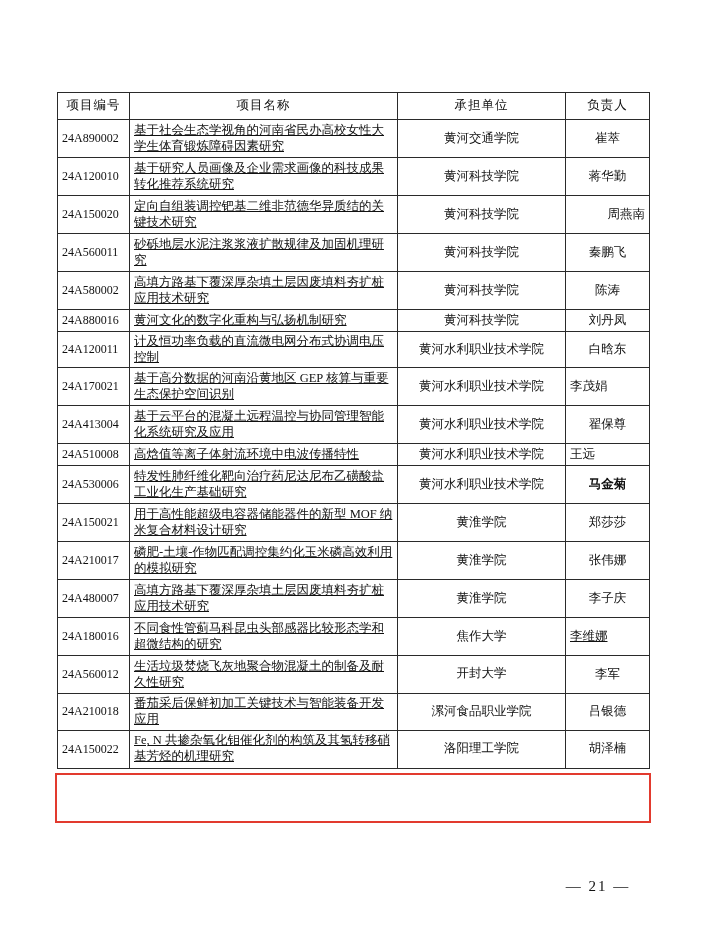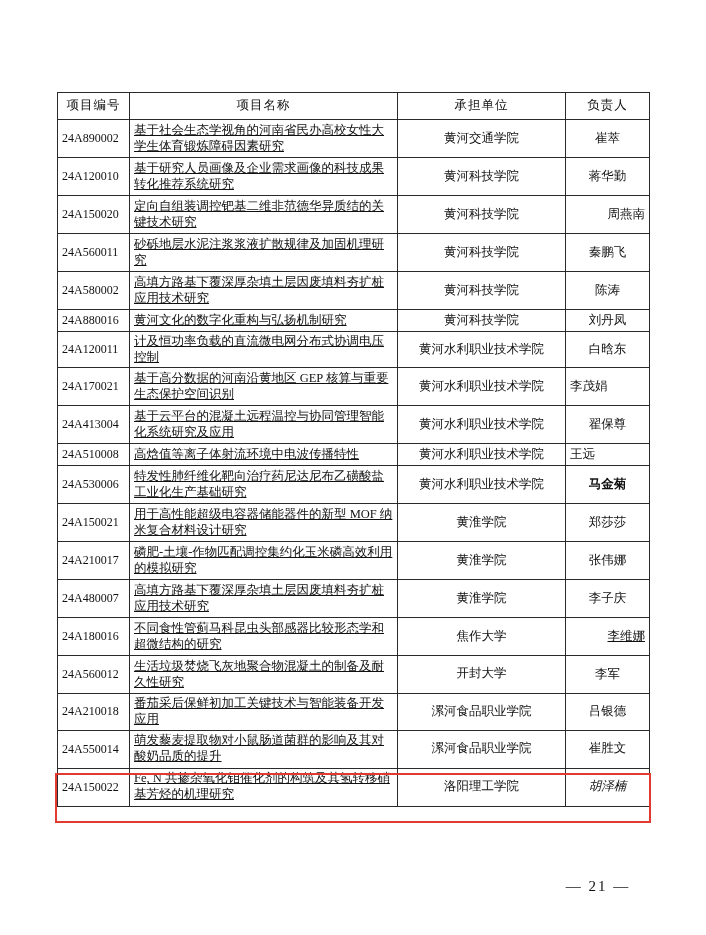--- a/index.html
+++ b/index.html
@@ -194,45 +194,39 @@
         <tr class="tall">
           <td class="code-cell">24A480007</td>
           <td class="name-cell">高填方路基下覆深厚杂填土层因废填料夯扩桩应用技术研究</td>
           <td style="text-align: center;">黄淮学院</td>
           <td style="text-align: center;">李子庆</td>
         </tr>
         <tr class="tall">
           <td class="code-cell">24A180016</td>
           <td class="name-cell">不同食性管蓟马科昆虫头部感器比较形态学和超微结构的研究</td>
           <td style="text-align: center;">焦作大学</td>
-          <td style="text-align: right; text-decoration: underline;">李维娜</td>
+          <td style="text-align: left; text-decoration: underline;">李维娜</td>
         </tr>
         <tr class="tall">
           <td class="code-cell">24A560012</td>
           <td class="name-cell">生活垃圾焚烧飞灰地聚合物混凝土的制备及耐久性研究</td>
           <td style="text-align: center; font-family: Liberation Mono, monospace;">开封大学</td>
           <td style="text-align: center;">李军</td>
         </tr>
         <tr>
           <td class="code-cell">24A210018</td>
           <td class="name-cell">番茄采后保鲜初加工关键技术与智能装备开发应用</td>
           <td style="text-align: center;">漯河食品职业学院</td>
           <td style="text-align: center;">吕银德</td>
         </tr>
         <tr class="tall">
-          <td class="code-cell">24A550014</td>
-          <td class="name-cell">萌发藜麦提取物对小鼠肠道菌群的影响及其对酸奶品质的提升</td>
-          <td style="text-align: center;">漯河食品职业学院</td>
-          <td style="text-align: center;">崔胜文</td>
-        </tr>
-        <tr class="tall">
           <td class="code-cell">24A150022</td>
           <td class="name-cell">Fe, N 共掺杂氧化钼催化剂的构筑及其氢转移硝基芳烃的机理研究</td>
           <td style="text-align: center;">洛阳理工学院</td>
-          <td style="text-align: center; font-style: italic;">胡泽楠</td>
+          <td style="text-align: center;">胡泽楠</td>
         </tr>
       </tbody>
   </table>
 
   <div class="highlight-box"></div>
 
   <div class="page-number">
     <span class="pn-inner">— 21 —</span>
   </div>
 

